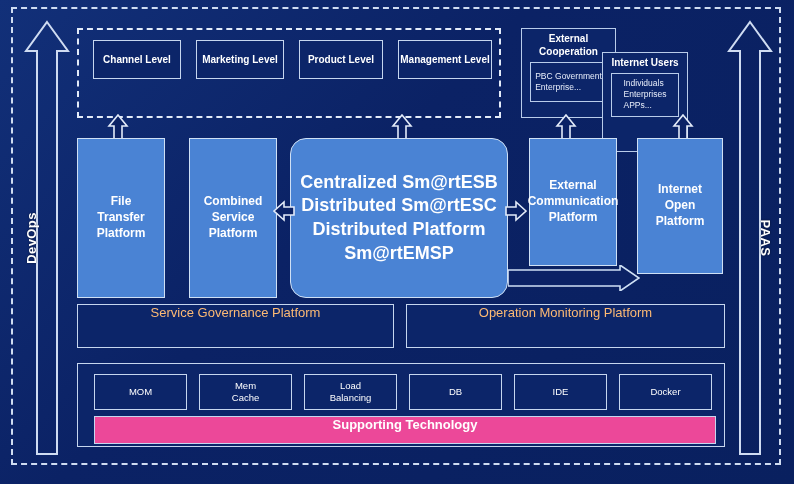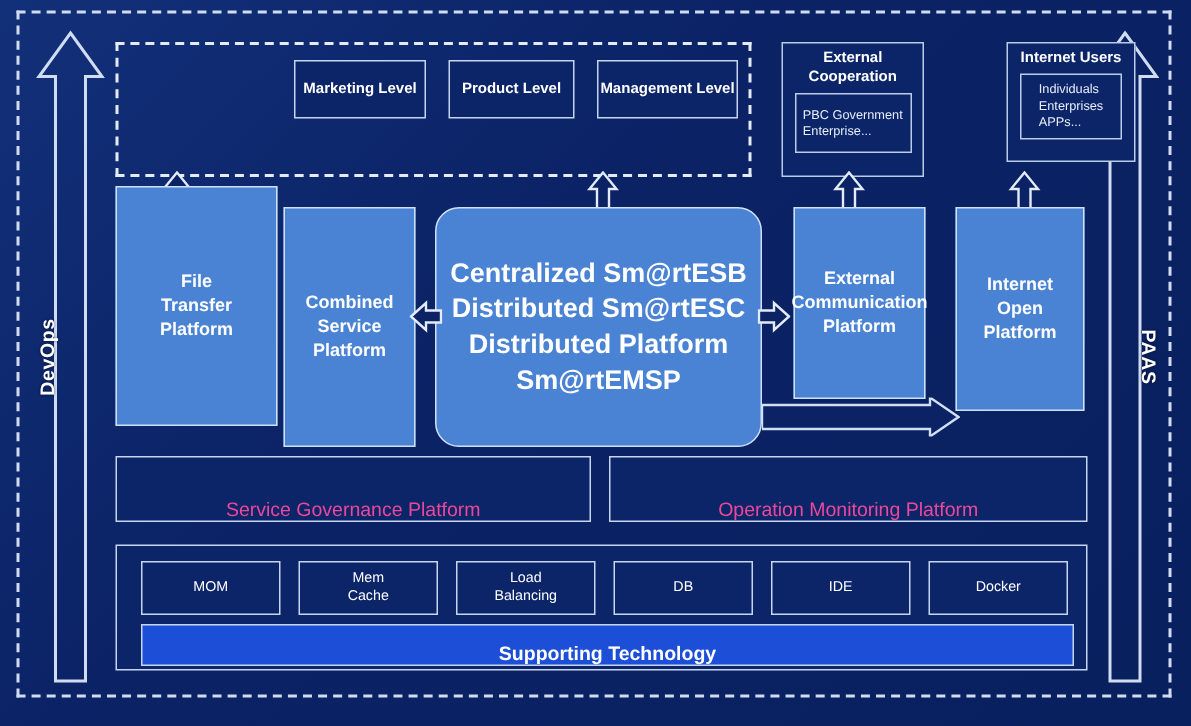--- a/index.html
+++ b/index.html
@@ -122,23 +122,23 @@
   .plat.big   { font-size: 18px; border-radius: 16px; }
 
   
   .gov {
     position: absolute;
     height: 44px;
     background: #0c2569;
     border: 1.5px solid #c6d6ef;
     box-sizing: border-box;
     display: flex;
-    align-items: flex-end;
-    justify-content: center;
-    color: #ec4899;
+    align-items: flex-start;
+    justify-content: center;
+    color: #fdba74;
     font-size: 13px;
   }
 
   
   .tech-outer {
     position: absolute;
     left: 77px; top: 363px;
     width: 648px; height: 84px;
     border: 1.5px solid #c6d6ef;
     box-sizing: border-box;
@@ -158,23 +158,23 @@
     color: #ffffff;
     font-size: 9.5px;
     line-height: 1.25;
   }
   .support-bar {
     position: absolute;
     left: 16px; top: 52px;
     width: 622px; height: 28px;
     border: 1.5px solid #c6d6ef;
     box-sizing: border-box;
-    background: #1d4ed8;
-    display: flex;
-    align-items: flex-end;
+    background: #ec4899;
+    display: flex;
+    align-items: flex-start;
     justify-content: center;
     color: #ffffff;
     font-size: 13px;
     font-weight: bold;
   }
 
   
   .conn { position: absolute; }
   .conn svg { display: block; }
 </style>
@@ -194,36 +194,39 @@
 
   <div class="side-arrow" style="left:727px; top:18px; height:440px;">
     <svg width="46" height="440" viewBox="0 0 46 440">
       <polygon points="23,4 44,33 33,33 33,436 13,436 13,33 2,33" fill="none" stroke="#cfdcf2" stroke-width="2"></polygon>
     </svg>
     <div class="side-label down">PAAS</div>
   </div>
 
   <div class="top-dashed"></div>
 
+  <div class="level-box" style="left:93px; width:88px;">
+    <span>Channel Level</span>
+  </div>
   <div class="level-box" style="left:196px; width:88px;">
     <span>Marketing Level</span>
   </div>
   <div class="level-box" style="left:299px; width:84px;">
     <span>Product Level</span>
   </div>
   <div class="level-box" style="left:398px; width:94px;">
     <span>Management Level</span>
   </div>
 
   <div class="party-box" style="left:521px; width:95px; height:90px;">
     <div class="party-title">External<br>Cooperation</div>
     <div class="party-inner" style="width:78px; height:40px; margin-top:4px;">PBC Government<br>Enterprise...</div>
   </div>
 
-  <div class="party-box" style="left:671px; width:86px; height:80px;">
+  <div class="party-box" style="left:602px; width:86px; height:100px;margin-top:24px;">
     <div class="party-title">Internet Users</div>
     <div class="party-inner" style="width:68px; height:44px; margin-top:3px;">Individuals<br>Enterprises<br>APPs...</div>
   </div>
 
   <div class="conn" style="left:107px; top:114px;">
     <svg width="22" height="26" viewBox="0 0 22 26">
       <polygon points="11,1 20,12 15,12 15,25 7,25 7,12 2,12" fill="#0b2265" stroke="#e3ebf9" stroke-width="1.6"></polygon>
     </svg>
   </div>
   <div class="conn" style="left:391px; top:114px;">
@@ -235,21 +238,21 @@
     <svg width="22" height="26" viewBox="0 0 22 26">
       <polygon points="11,1 20,12 15,12 15,25 7,25 7,12 2,12" fill="#0b2265" stroke="#e3ebf9" stroke-width="1.6"></polygon>
     </svg>
   </div>
   <div class="conn" style="left:672px; top:114px;">
     <svg width="22" height="26" viewBox="0 0 22 26">
       <polygon points="11,1 20,12 15,12 15,25 7,25 7,12 2,12" fill="#0b2265" stroke="#e3ebf9" stroke-width="1.6"></polygon>
     </svg>
   </div>
 
-  <div class="plat small" style="left:77px; top:124px; width:108px; height:160px;">
+  <div class="plat small" style="left:77px; top:138px; width:88px; height:160px;">
     <span>File<br>Transfer<br>Platform</span>
   </div>
 
   <div class="plat small" style="left:189px; top:138px; width:88px; height:160px;">
     <span>Combined<br>Service<br>Platform</span>
   </div>
 
   <div class="plat big" style="left:290px; top:138px; width:218px; height:160px; flex-direction:column;">
     <span>Centralized Sm@rtESB</span>
     <span>Distributed Sm@rtESC</span>

